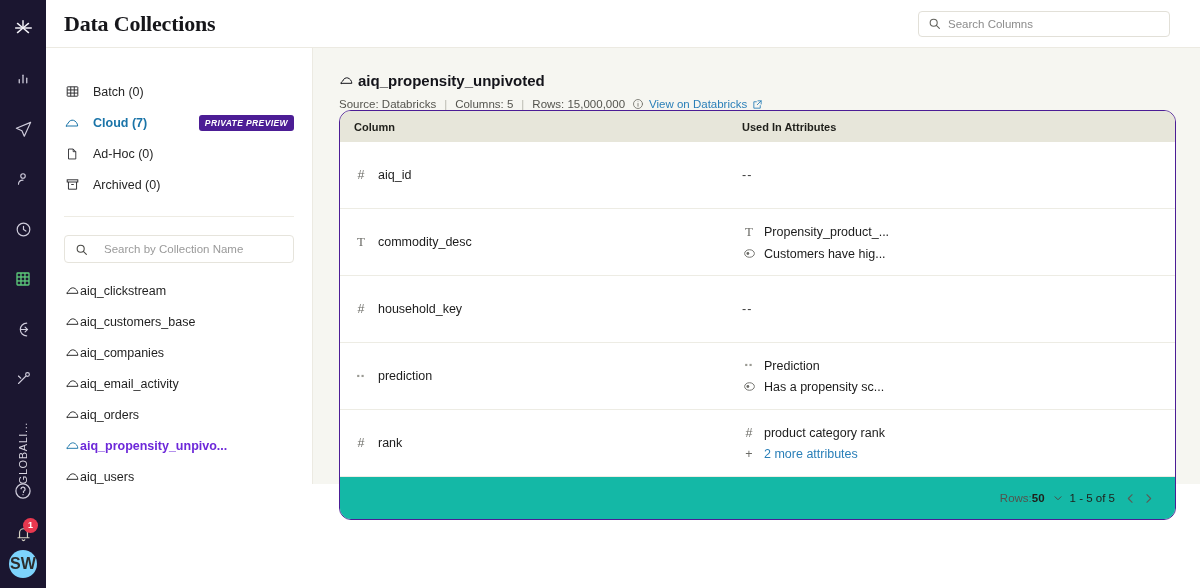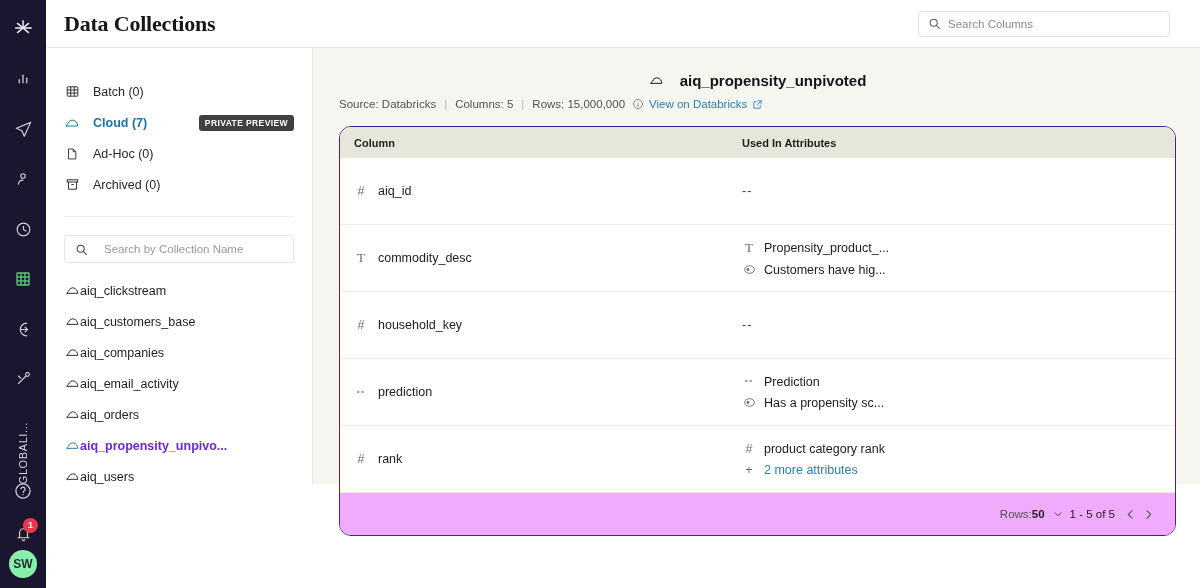--- a/index.html
+++ b/index.html
@@ -43,22 +43,22 @@
   .bell-wrap { position: relative; width: 30px; height: 30px; display:flex; align-items:center; justify-content:center; cursor:pointer;}
   .bell-badge {
     position: absolute; top: 0px; right: 0px;
     background: #e8384f; color: #fff;
     font-size: 9px; line-height: 14px;
     width: 15px; height: 15px; border-radius: 50%;
     text-align: center; font-weight: bold;
   }
   .avatar {
     width: 28px; height: 28px; border-radius: 50%;
-    background: #86efac; color: #2c2c2c;
-    font-size: 12px; font-weight: 600;
+    background: #7dd3fc; color: #2c2c2c;
+    font-size: 16px; font-weight: 600;
     display: flex; align-items: center; justify-content: center;
     cursor: pointer; margin-top: 2px;
   }
 
   
   .main { flex: 1 1 auto; display: flex; flex-direction: column; height: 484px; min-width: 0; }
 
   .topbar {
     height: 48px; flex: 0 0 48px;
     background: #ffffff;
@@ -98,24 +98,25 @@
     overflow: hidden;
   }
   .nav-item {
     display: flex; align-items: center; gap: 13px;
     height: 31px; cursor: pointer;
     font-size: 12.5px; color: #262626;
   }
   .nav-item.active { color: #1a74a8; font-weight: 600; }
   .nav-icon { width: 16px; height: 16px; display:flex; align-items:center; justify-content:center; flex: 0 0 16px; }
   .badge-preview {
-    background: #404040; color: #fff;
+    background: #4c1d95; color: #fff;
     font-size: 8.5px; font-weight: 700; letter-spacing: 0.4px;
     padding: 3px 6px; border-radius: 3px;
     margin-left: auto;
+    font-style: italic;
   }
   .side-divider { border-top: 1px solid #eeece4; margin: 16px 0 18px 0; }
   .search-coll {
     height: 28px; border: 1px solid #e6e4dc; border-radius: 4px;
     display: flex; align-items: center; gap: 16px; padding: 0 10px;
     margin-bottom: 12px;
   }
   .search-coll input {
     border: none; outline: none; font-size: 11.5px; color: #3c3c3c;
     width: 100%; background: transparent;
@@ -127,28 +128,27 @@
     height: 31px; font-size: 12.5px; color: #1f1f1f; cursor: pointer;
   }
   .coll-item.active { color: #6d28d9; font-weight: 700; }
 
   
   .content {
     flex: 1 1 auto; background: #f6f6f1;
     padding: 24px 24px 0 26px; min-width: 0;
   }
   .ds-title {
-    display: flex; align-items: center; gap: 16px;
+    display: flex; align-items: center; gap: 4px;
     font-size: 15px; font-weight: 700; color: #14141a;
     margin-bottom: 9px;
-    justify-content: center;
   }
   .ds-meta {
     display: flex; align-items: flex-start; gap: 5px;
-    font-size: 11.5px; color: #54544e; margin-bottom: 16px;
+    font-size: 11.5px; color: #54544e; 
   }
   .ds-meta .sep { color: #b9b9b0; margin: 0 3px; }
   .ds-link { color: #2a7fb8; cursor: pointer; display:flex; align-items:center; gap:5px; }
 
   .table-card {
     background: #fff; border: 1px solid #4c1d95;
     border-radius: 12px; overflow: hidden;
   }
   .thead {
     display: flex; background: #e7e6da;
@@ -167,21 +167,21 @@
   .cell-col { display: flex; align-items: center; gap: 10px; }
   .cell-attrs { display: flex; flex-direction: column; gap: 7px; }
   .attr { display: flex; align-items: center; gap: 8px; font-size: 12.5px; color: #1c1c1c; }
   .attr.more { color: #2a7fb8; cursor: pointer; }
   .dash { color: #3a3a3a; font-size: 12.5px; letter-spacing: 1px; }
   .type-icon { width: 14px; display: flex; align-items: center; justify-content: center; color: #6b6b66; flex: 0 0 14px;}
 
   .tfoot {
     display: flex; align-items: center; justify-content: flex-end;
     height: 42px; padding-right: 18px;
-    background: #f0abfc; font-size: 11.5px; color: #43433e;
+    background: #14b8a6; font-size: 11.5px; color: #43433e;
   }
   .rows-label { color: #53534d; }
   .rows-select { display: flex; align-items: center; gap: 7px; cursor: pointer; font-weight: 600; color: #1f1f1a;}
   .page-info { margin: 0 6px; color: #1f1f1a; }
   .pg-btn { width: 18px; height: 18px; display:flex; align-items:center; justify-content:center; cursor: pointer; color:#5a5a54; }
 
   svg { display: block; }
 </style>
 </head>
 <body>

